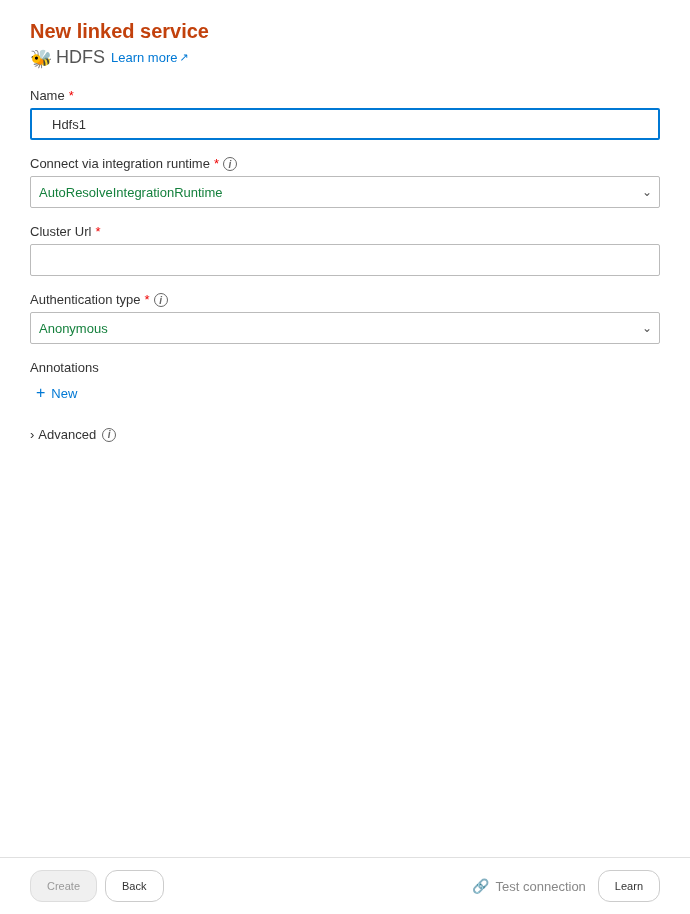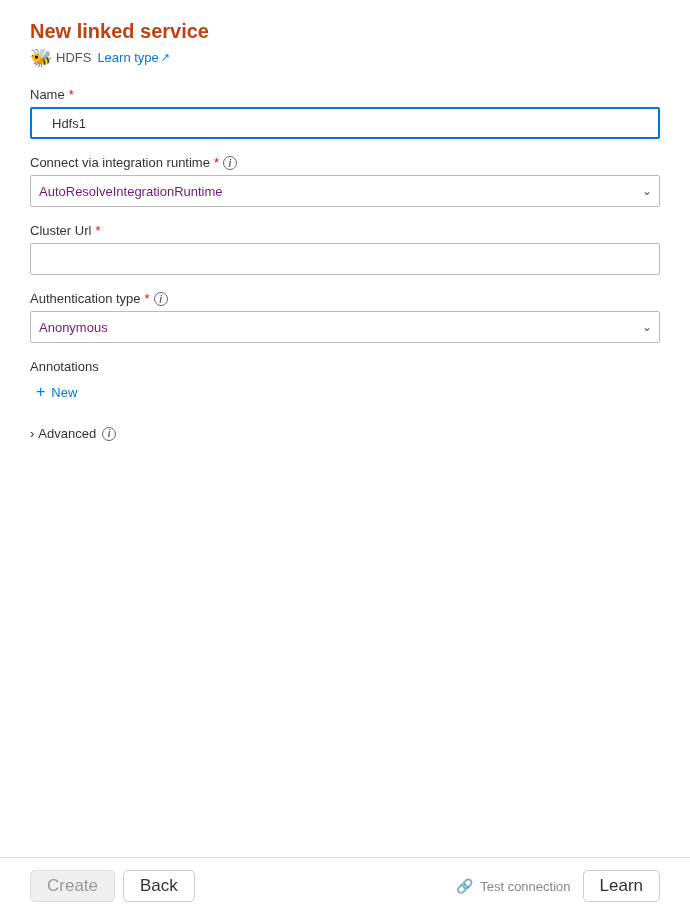--- a/index.html
+++ b/index.html
@@ -33,21 +33,21 @@
       gap: 6px;
       margin-bottom: 20px;
     }
 
     .hdfs-icon {
       width: 20px;
       height: 20px;
     }
 
     .subtitle-text {
-      font-size: 13px;
+      font-size: 18px;
       color: #555;
       font-weight: 500;
     }
 
     .learn-more-link {
       color: #0078d4;
       font-size: 13px;
       text-decoration: none;
       display: flex;
       align-items: center;
@@ -130,21 +130,21 @@
       width: 100%;
     }
 
     .form-select {
       width: 100%;
       height: 32px;
       border: 1px solid #bbb;
       border-radius: 2px;
       padding: 4px 30px 4px 8px;
       font-size: 13px;
-      color: #701a75;
+      color: #15803d;
       background: #fff;
       appearance: none;
       outline: none;
       cursor: pointer;
     }
 
     .select-chevron {
       position: absolute;
       right: 8px;
       top: 50%;
@@ -217,22 +217,22 @@
     .footer-right {
       margin-left: auto;
       display: flex;
       align-items: center;
       gap: 12px;
     }
 
     .btn {
       height: 32px;
       padding: 0 16px;
-      font-size: 17px;
-      border-radius: 5px;
+      font-size: 11px;
+      border-radius: 12px;
       cursor: pointer;
       border: 1px solid #ccc;
       background: #fff;
       color: #333;
     }
 
     .btn-disabled {
       background: #f0f0f0;
       color: #999;
       border-color: #ddd;
@@ -258,21 +258,21 @@
 <body>
 
 <div class="main-content">
 
   <div class="page-title">New linked service</div>
 
   <div class="subtitle-row">
     <span class="hdfs-icon" style="font-size:18px;">🐝</span>
     <span class="subtitle-text">HDFS</span>
     <a class="learn-more-link" href="#">
-      <span>Learn type</span>
+      <span>Learn more</span>
       <span class="external-icon">↗</span>
     </a>
   </div>
 
   <div class="form-group">
     <div class="form-label">
       <span>Name</span>
       <span class="required-star">*</span>
     </div>
     <input type="text" class="form-input active-focus" value="Hdfs1" style="">

